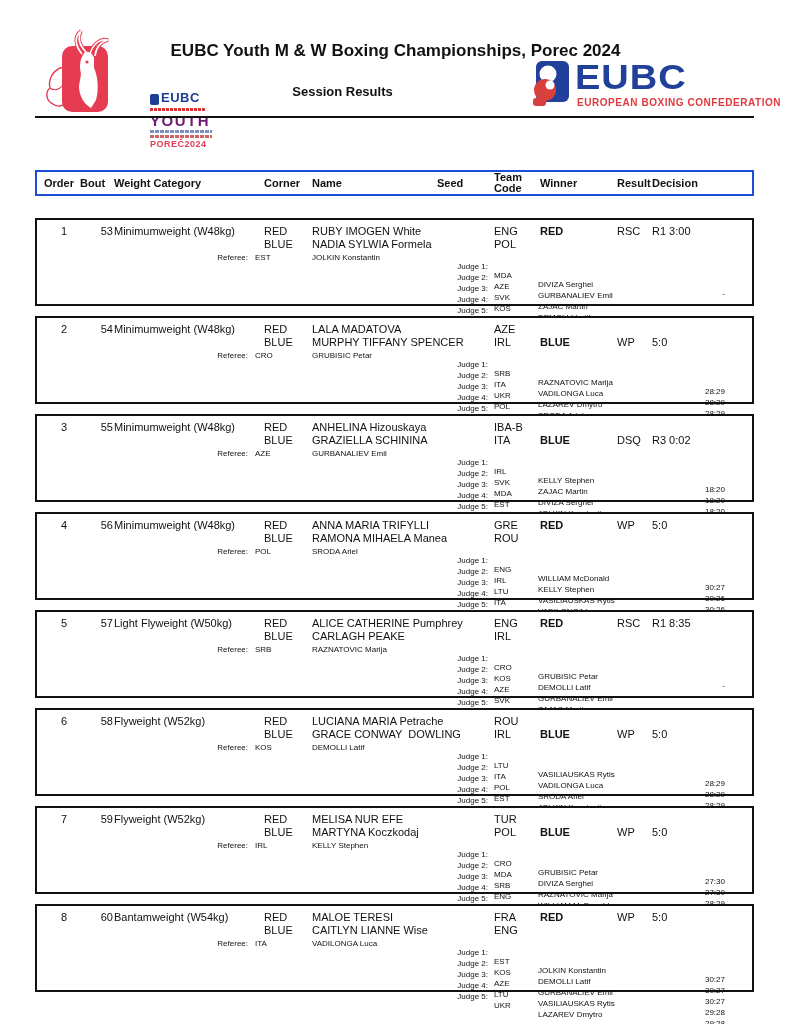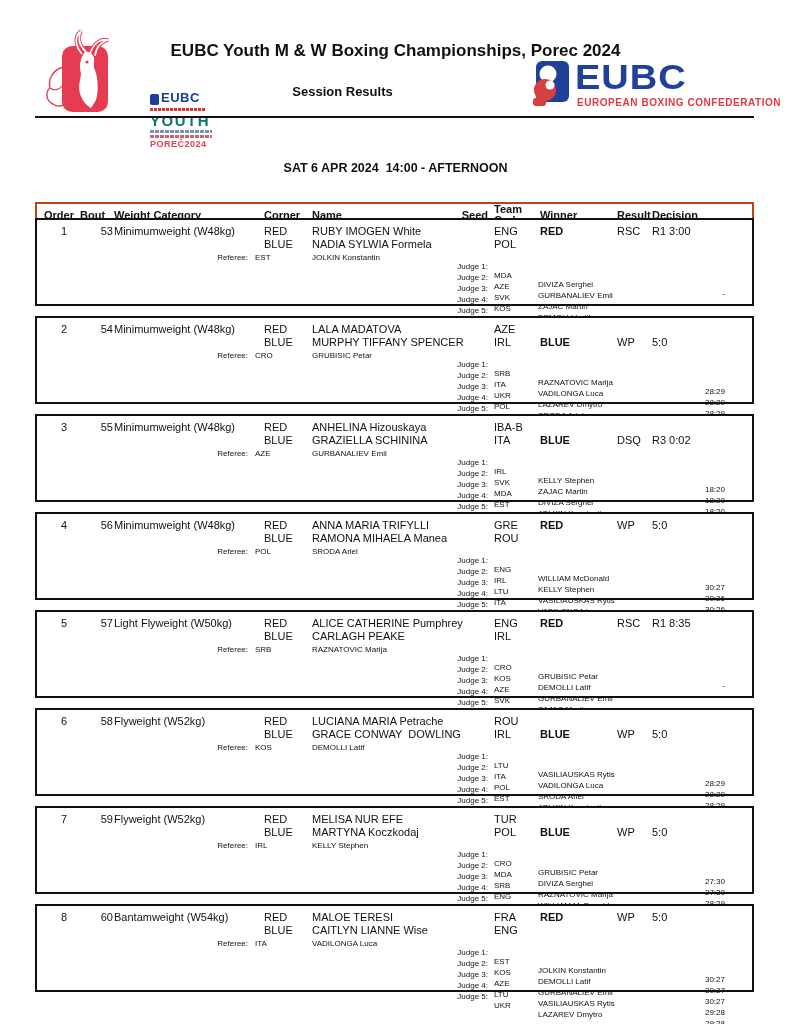--- a/index.html
+++ b/index.html
@@ -16,37 +16,37 @@
   .datetime{position:absolute;top:161px;left:0;width:791px;text-align:center;
          font-size:12.5px;font-weight:bold;white-space:pre;}
   
   .youth-logo{position:absolute;left:38px;top:28px;width:160px;height:90px;}
   .yl-text{position:absolute;left:112px;top:63px;width:90px;line-height:1;}
   .yl-eubc{font-size:13px;font-weight:bold;color:#1e3e94;letter-spacing:.5px;display:inline-block;vertical-align:top;}
   .yl-cube{display:inline-block;width:9px;height:11px;background:#1e3e94;border-radius:2px;margin-right:2px;
            position:relative;top:1px;}
   .yl-bar1{margin-top:1px;width:56px;height:3px;
            background:repeating-linear-gradient(90deg,#d33 0 3px,#fff 3px 4px);}
-  .yl-youth{margin-top:2px;font-size:15px;font-weight:bold;color:#0f766e;letter-spacing:1.5px;}
+  .yl-youth{margin-top:2px;font-size:15px;font-weight:bold;color:#701a75;letter-spacing:1.5px;}
   .yl-bar2{margin-top:2px;width:62px;height:3px;
            background:repeating-linear-gradient(90deg,#7d8fc0 0 4px,#fff 4px 5px);}
   .yl-bar3{margin-top:1.5px;width:62px;height:3px;
            background:repeating-linear-gradient(90deg,#c66 0 4px,#fff 4px 5px);}
   .yl-porec{margin-top:2px;font-size:9px;font-weight:bold;color:#e63c52;letter-spacing:.5px;}
   
   .eubc-logo{position:absolute;left:533px;top:60px;width:226px;height:52px;}
   .el-big{position:absolute;left:42px;top:-2px;font-size:38px;font-weight:bold;color:#21409a;
           letter-spacing:1px;transform:scaleY(.92);transform-origin:top left;}
   .el-sub{position:absolute;left:44px;top:37px;font-size:10px;font-weight:bold;color:#e03a3e;
           letter-spacing:.55px;white-space:nowrap;}
   
-  .thead{position:absolute;left:35px;top:202px;width:715px;height:22px;border:2px solid #c2410c;}
+  .thead{position:absolute;left:35px;top:170px;width:715px;height:22px;border:2px solid #1d4ed8;}
   .h{position:absolute;top:5px;font-size:11px;font-weight:bold;white-space:nowrap;}
   .h-order{left:7px}.h-bout{left:43px}.h-weight{left:77px}.h-corner{left:227px}.h-name{left:275px}
-  .h-seed{left:400px;width:51px;text-align:right}
+  .h-seed{left:400px;width:51px;}
   .h-team{left:457px;top:0;line-height:11px}
   .h-winner{left:503px}.h-result{left:580px}.h-decision{left:615px}
   
   .bout-box{position:absolute;left:35px;width:715px;height:84px;border:2px solid #111;background:#fff;}
   .cell{position:absolute;font-size:11px;white-space:pre;}
   .r1{top:5px}.r2{top:18px}
   .order{left:3px;width:48px;text-align:center}
   .boutno{left:40px;width:36px;text-align:right}
   .weight{left:77px}
   .corner{left:227px}
@@ -106,21 +106,20 @@
       <circle cx="15" cy="14" r="8.5" fill="#fff"></circle>
       <circle cx="12" cy="30" r="11" fill="#d8403e"></circle>
       <circle cx="17" cy="25" r="4.5" fill="#fff"></circle>
       <rect x="0" y="38" width="13" height="8" rx="3" fill="#d8403e"></rect>
     </svg>
     <div class="el-big">EUBC</div>
     <div class="el-sub">EUROPEAN BOXING CONFEDERATION</div>
   </div>
 
   <div class="rule"></div>
-  <div class="datetime">SAT 6 APR 2024  14:00 - AFTERNOON</div>
 
   <div class="thead">
     <span class="h h-order">Order</span>
     <span class="h h-bout">Bout</span>
     <span class="h h-weight">Weight Category</span>
     <span class="h h-corner">Corner</span>
     <span class="h h-name">Name</span>
     <span class="h h-seed">Seed</span>
     <span class="h h-team"><span>Team</span><br><span>Code</span></span>
     <span class="h h-winner">Winner</span>

